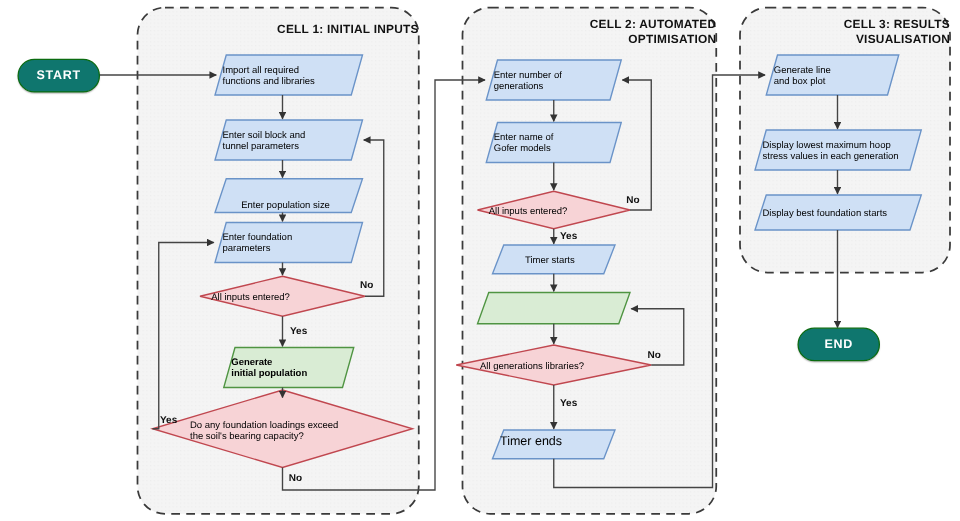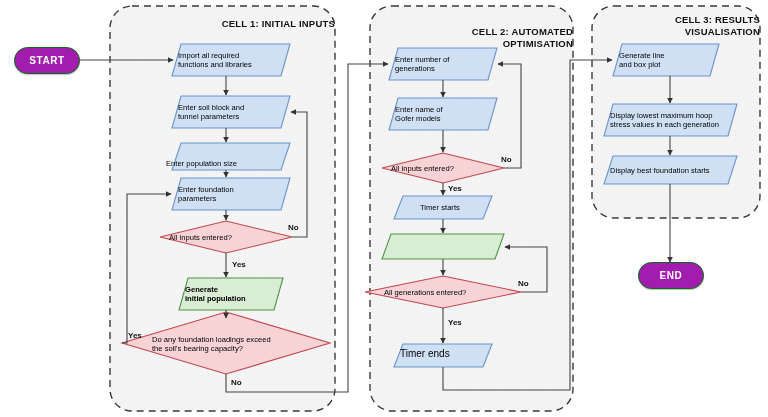--- a/index.html
+++ b/index.html
@@ -8,21 +8,21 @@
   svg#layer{position:absolute;left:0;top:0;width:768px;height:417px;}
   .cell-title{
     position:absolute;text-align:right;font-weight:bold;
     font-size:9.5px;color:#111;letter-spacing:.2px;line-height:12px;
   }
   .node{position:absolute;display:flex;align-items:center;justify-content:center;text-align:left;}
   .node span{position:relative;z-index:2;display:block;width:100%;padding:0 6px;box-sizing:border-box;}
   .lbl{position:absolute;font-size:8px;color:#111;font-weight:bold;}
   .term{
     position:absolute;display:flex;align-items:center;justify-content:center;
-    background:#a21caf;border:1px solid #0a6b10;border-radius:999px;
+    background:#0f766e;border:1px solid #0a6b10;border-radius:999px;
     color:#fff;font-weight:bold;font-size:10px;letter-spacing:.6px;
     box-shadow:0 1px 1px rgba(0,0,0,.25);
   }
 </style>
 </head>
 <body>
 
 <div id="stage">
 
   <svg id="layer" viewBox="0 0 768 417">
@@ -102,37 +102,37 @@
 
       <path d="M670,76 L670,103" marker-end="url(#ah)"></path>
 
       <path d="M670,136 L670,155" marker-end="url(#ah)"></path>
 
       <path d="M670,184 L670,262" marker-end="url(#ah)"></path>
     </g>
   </svg>
 
   <div class="cell-title" style="left:110px;top:18px;width:225px;">CELL 1: INITIAL INPUTS</div>
-  <div class="cell-title" style="left:370px;top:26px;width:203px;">CELL 2: AUTOMATED<br>OPTIMISATION</div>
+  <div class="cell-title" style="left:370px;top:14px;width:203px;">CELL 2: AUTOMATED<br>OPTIMISATION</div>
   <div class="cell-title" style="left:592px;top:14px;width:168px;">CELL 3: RESULTS<br>VISUALISATION</div>
 
   <div class="term" style="left:14px;top:47px;width:64px;height:25px;">
     <span>START</span>
   </div>
   <div class="term" style="left:638px;top:262px;width:64px;height:25px;">
     <span>END</span>
   </div>
 
   <div class="node" style="left:172px;top:44px;width:118px;height:32px;font-size:7.6px;">
     <span>Import all required<br>functions and libraries</span>
     </div>
   <div class="node" style="left:172px;top:96px;width:118px;height:32px;font-size:7.6px;">
     <span>Enter soil block and<br>tunnel parameters</span>
     </div>
-  <div class="node" style="left:160px;top:143px;width:118px;height:40px;font-size:7.6px;">
+  <div class="node" style="left:187px;top:143px;width:118px;height:40px;font-size:7.6px;">
     <span>Enter population size</span>
     </div>
   <div class="node" style="left:172px;top:178px;width:118px;height:32px;font-size:7.6px;">
     <span>Enter foundation<br>parameters</span>
     </div>
   <div class="node" style="left:163px;top:226px;width:126px;height:22px;font-size:7.6px;">
     <span>All inputs entered?</span>
     </div>
   <div class="node" style="left:179px;top:278px;width:104px;height:32px;font-size:7.6px;font-weight:bold;">
     <span>Generate<br>initial population</span>
@@ -152,21 +152,21 @@
   <div class="node" style="left:389px;top:48px;width:108px;height:32px;font-size:7.6px;">
     <span>Enter number of<br>generations</span>
     </div>
   <div class="node" style="left:385px;top:158px;width:116px;height:20px;font-size:7.6px;">
     <span>All inputs entered?</span>
     </div>
   <div class="node" style="left:414px;top:196px;width:98px;height:23px;font-size:7.6px;">
     <span>Timer starts</span>
     </div>
   <div class="node" style="left:378px;top:282px;width:130px;height:20px;font-size:7.6px;">
-    <span>All generations entered?</span>
+    <span>All generations libraries?</span>
     </div>
   <div class="node" style="left:394px;top:344px;width:98px;height:18px;font-size:10px;">
     <span>Timer ends</span>
     </div>
 
   <div class="lbl" style="left:501px;top:155px;">No</div>
   <div class="lbl" style="left:448px;top:184px;">Yes</div>
   <div class="lbl" style="left:518px;top:279px;">No</div>
   <div class="lbl" style="left:448px;top:318px;">Yes</div>
 

